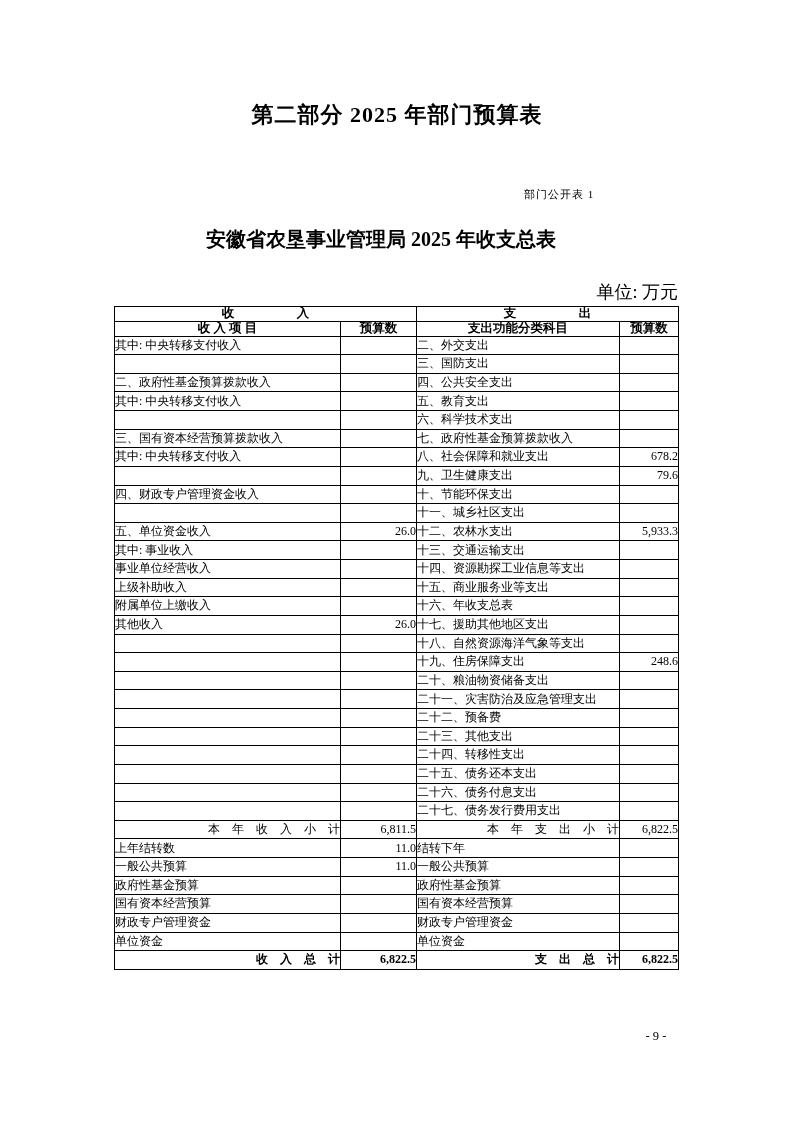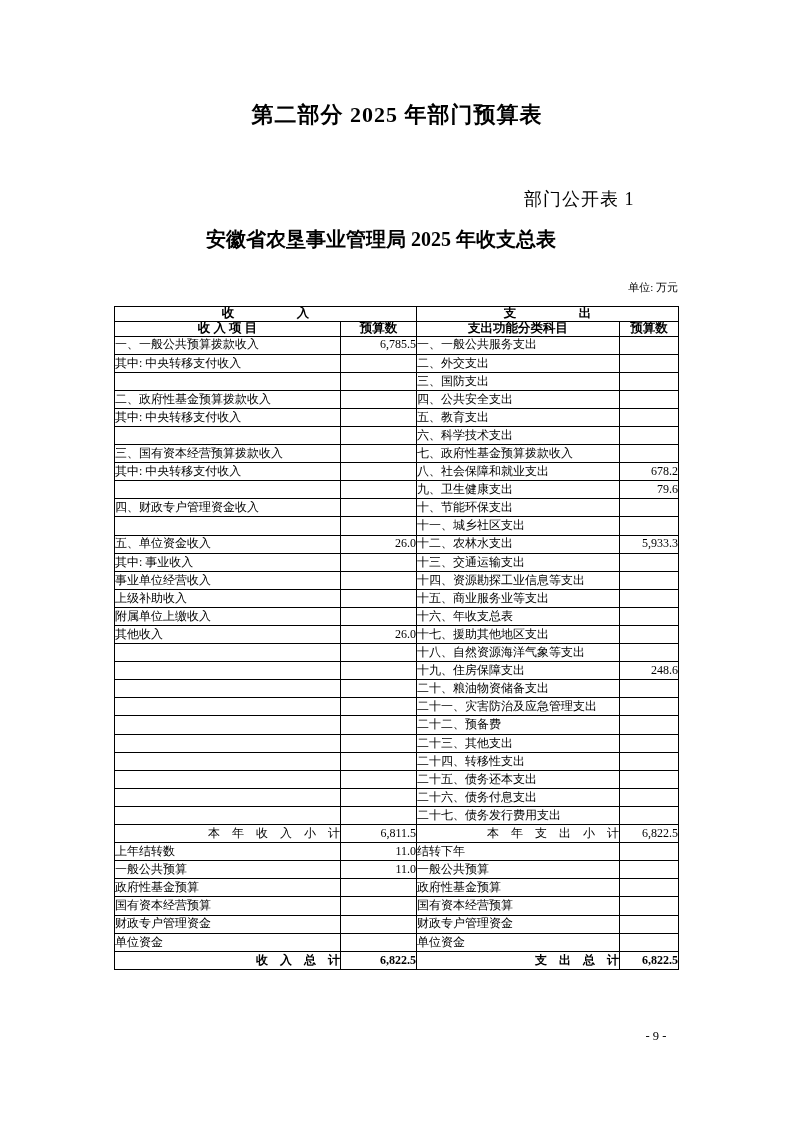--- a/index.html
+++ b/index.html
@@ -6,29 +6,29 @@
   body{
     width:794px;height:1123px;position:relative;background:#ffffff;color:#000;
     font-family:"Liberation Serif","DejaVu Serif",serif;
     overflow:hidden;
   }
   .section-title{
     position:absolute;top:100px;left:0;width:794px;text-align:center;
     font-size:22px;font-weight:bold;letter-spacing:1px;
   }
   .table-label{
-    position:absolute;top:187px;left:524px;font-size:18px;letter-spacing:1px;text-align:center;
+    position:absolute;top:187px;left:524px;font-size:11px;letter-spacing:1px;text-align:center;
   }
   .table-title{
     position:absolute;top:226px;left:0;width:762px;text-align:center;
     font-size:20px;font-weight:bold;
   }
   .unit-note{
     position:absolute;top:280px;left:478px;width:200px;text-align:right;
-    font-size:11px;
+    font-size:18px;
   }
   table.budget{
     position:absolute;top:306px;left:114px;width:564px;height:664px;
     border-collapse:collapse;table-layout:fixed;font-size:12px;
   }
   table.budget th,table.budget td{
     border:1px solid #000;padding:0;overflow:hidden;white-space:nowrap;
     vertical-align:middle;line-height:1.1;
   }
   table.budget th{font-weight:bold;text-align:center;font-size:12.5px;}
@@ -69,26 +69,20 @@
     </tr>
     <tr>
       <th>收 入 项 目</th>
       <th>预算数</th>
       <th>支出功能分类科目</th>
       <th>预算数</th>
     </tr>
   </thead>
   <tbody>
       <tr>
-        <td class="l0">一、一般公共预算拨款收入</td>
-        <td class="num">6,785.5</td>
-        <td class="l0">一、一般公共服务支出</td>
-        <td class="num"></td>
-      </tr>
-      <tr>
         <td class="l1">其中: 中央转移支付收入</td>
         <td class="num"></td>
         <td class="l0">二、外交支出</td>
         <td class="num"></td>
       </tr>
       <tr>
         <td class="l0"></td>
         <td class="num"></td>
         <td class="l0">三、国防支出</td>
         <td class="num"></td>

